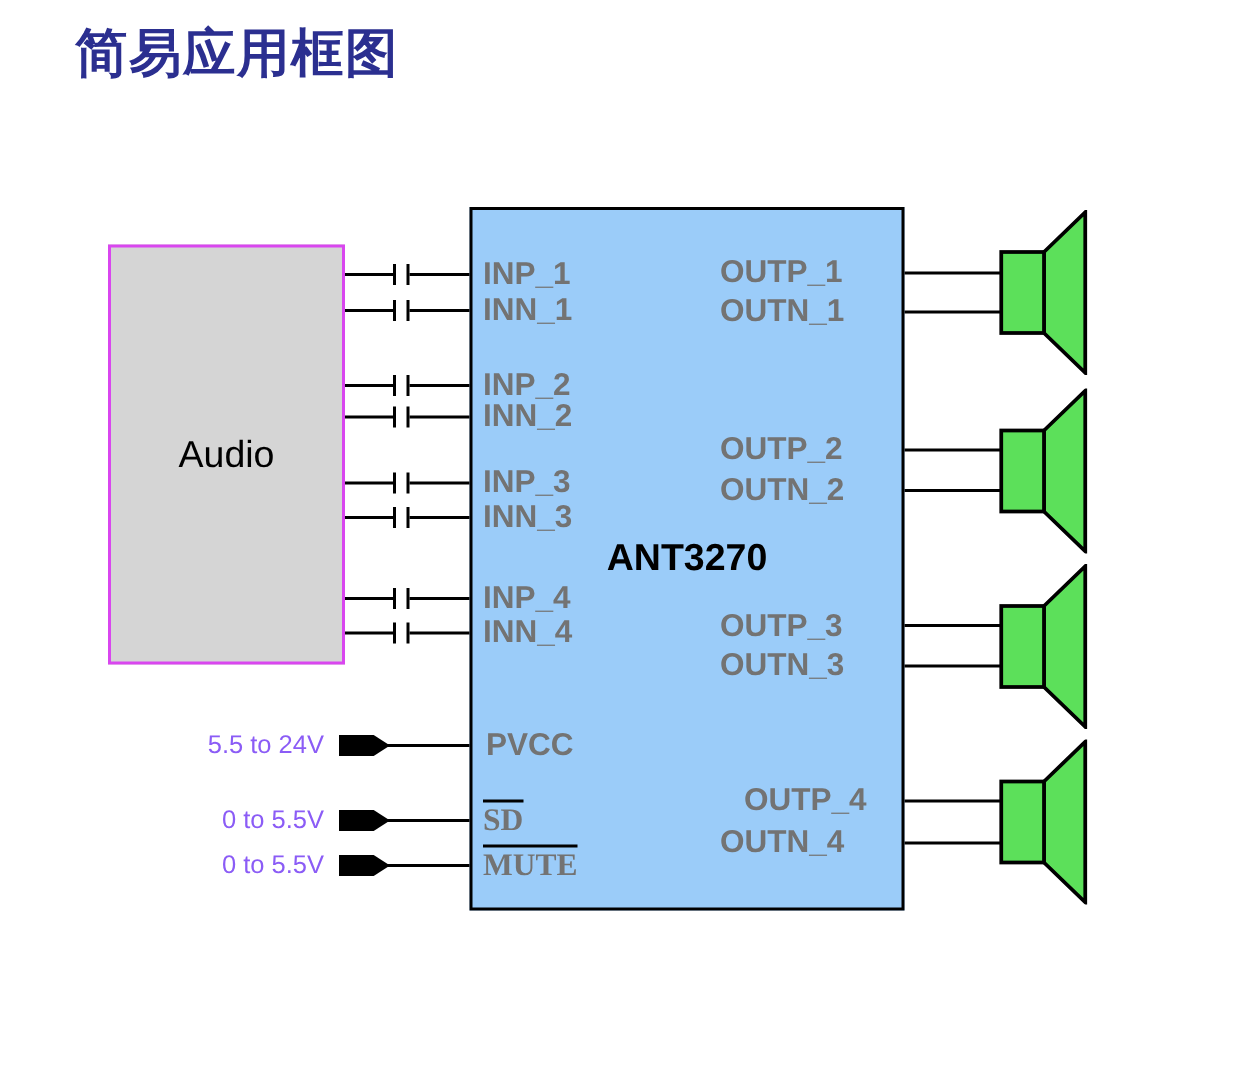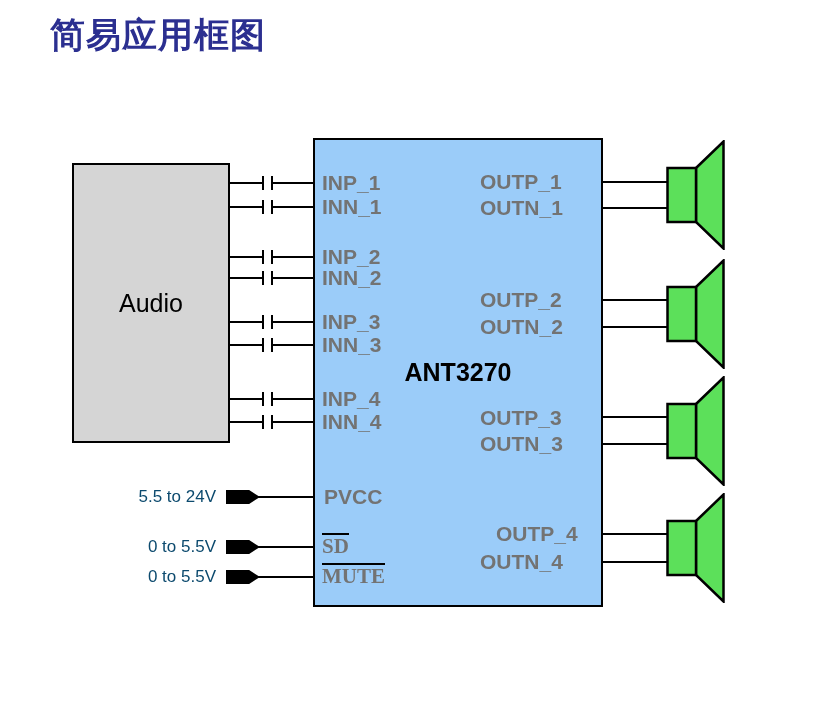--- a/index.html
+++ b/index.html
@@ -20,21 +20,21 @@
     font-weight: bold;
     color: #2b2f90;
     letter-spacing: 1px;
     white-space: nowrap;
   }
 
   .audio-box {
     left: 72px; top: 163px;
     width: 158px; height: 280px;
     background: #d5d5d5;
-    border: 2px solid #000000;
+    border: 2px solid #d946ef;
     display: flex;
     align-items: center;
     justify-content: center;
   }
   .audio-box .audio-label {
     font-size: 25px;
     color: #000;
     text-align: center;
     line-height: 35px;
   }
@@ -87,21 +87,21 @@
 
   .tag-icon {
     width: 34px; height: 14px;
     background: #000;
     clip-path: polygon(0% 0%, 68% 0%, 100% 50%, 68% 100%, 0% 100%);
   }
   .voltage-label {
     width: 126px;
     text-align: right;
     font-size: 17px;
-    color: #0c4a6e;
+    color: #8b5cf6;
     line-height: 20px;
     white-space: nowrap;
   }
 
   .speaker { width: 60px; height: 110px; }
 
   .caption {
     left: 238px; top: 650px;
     width: 300px;
     text-align: center;

